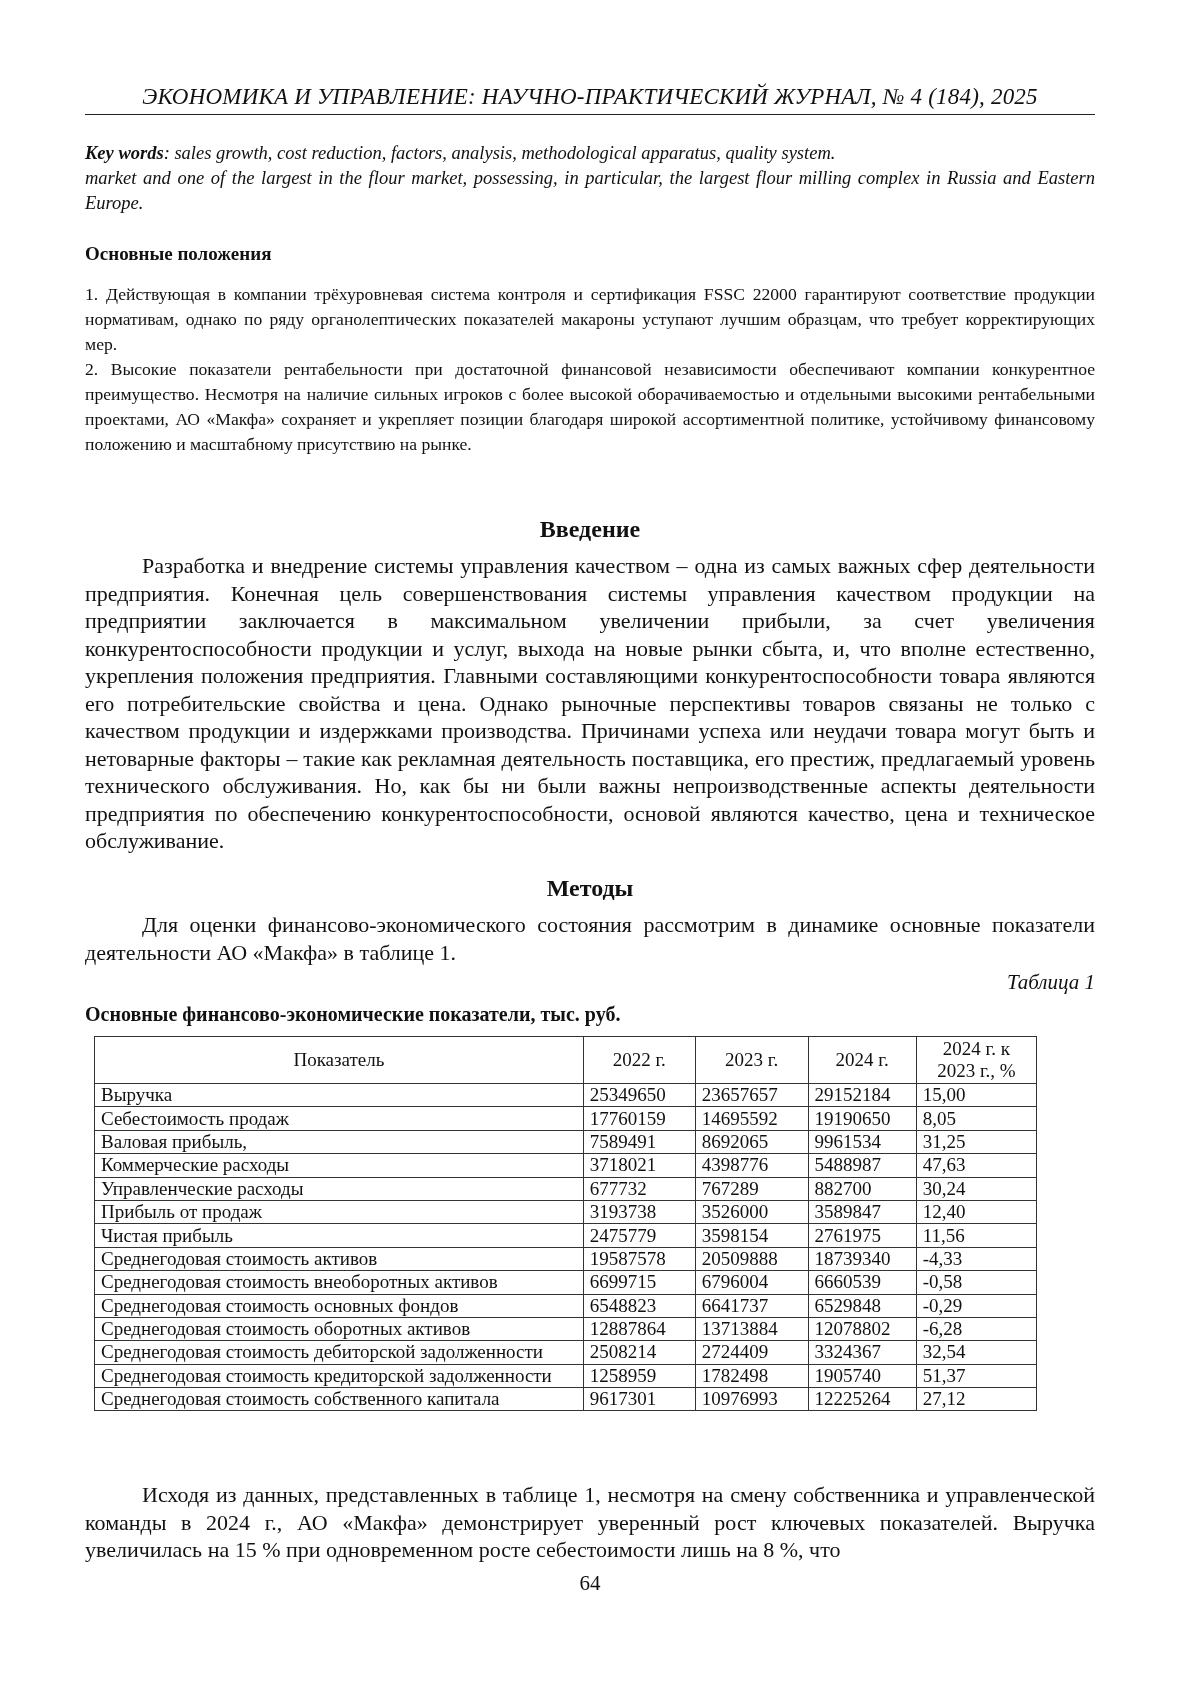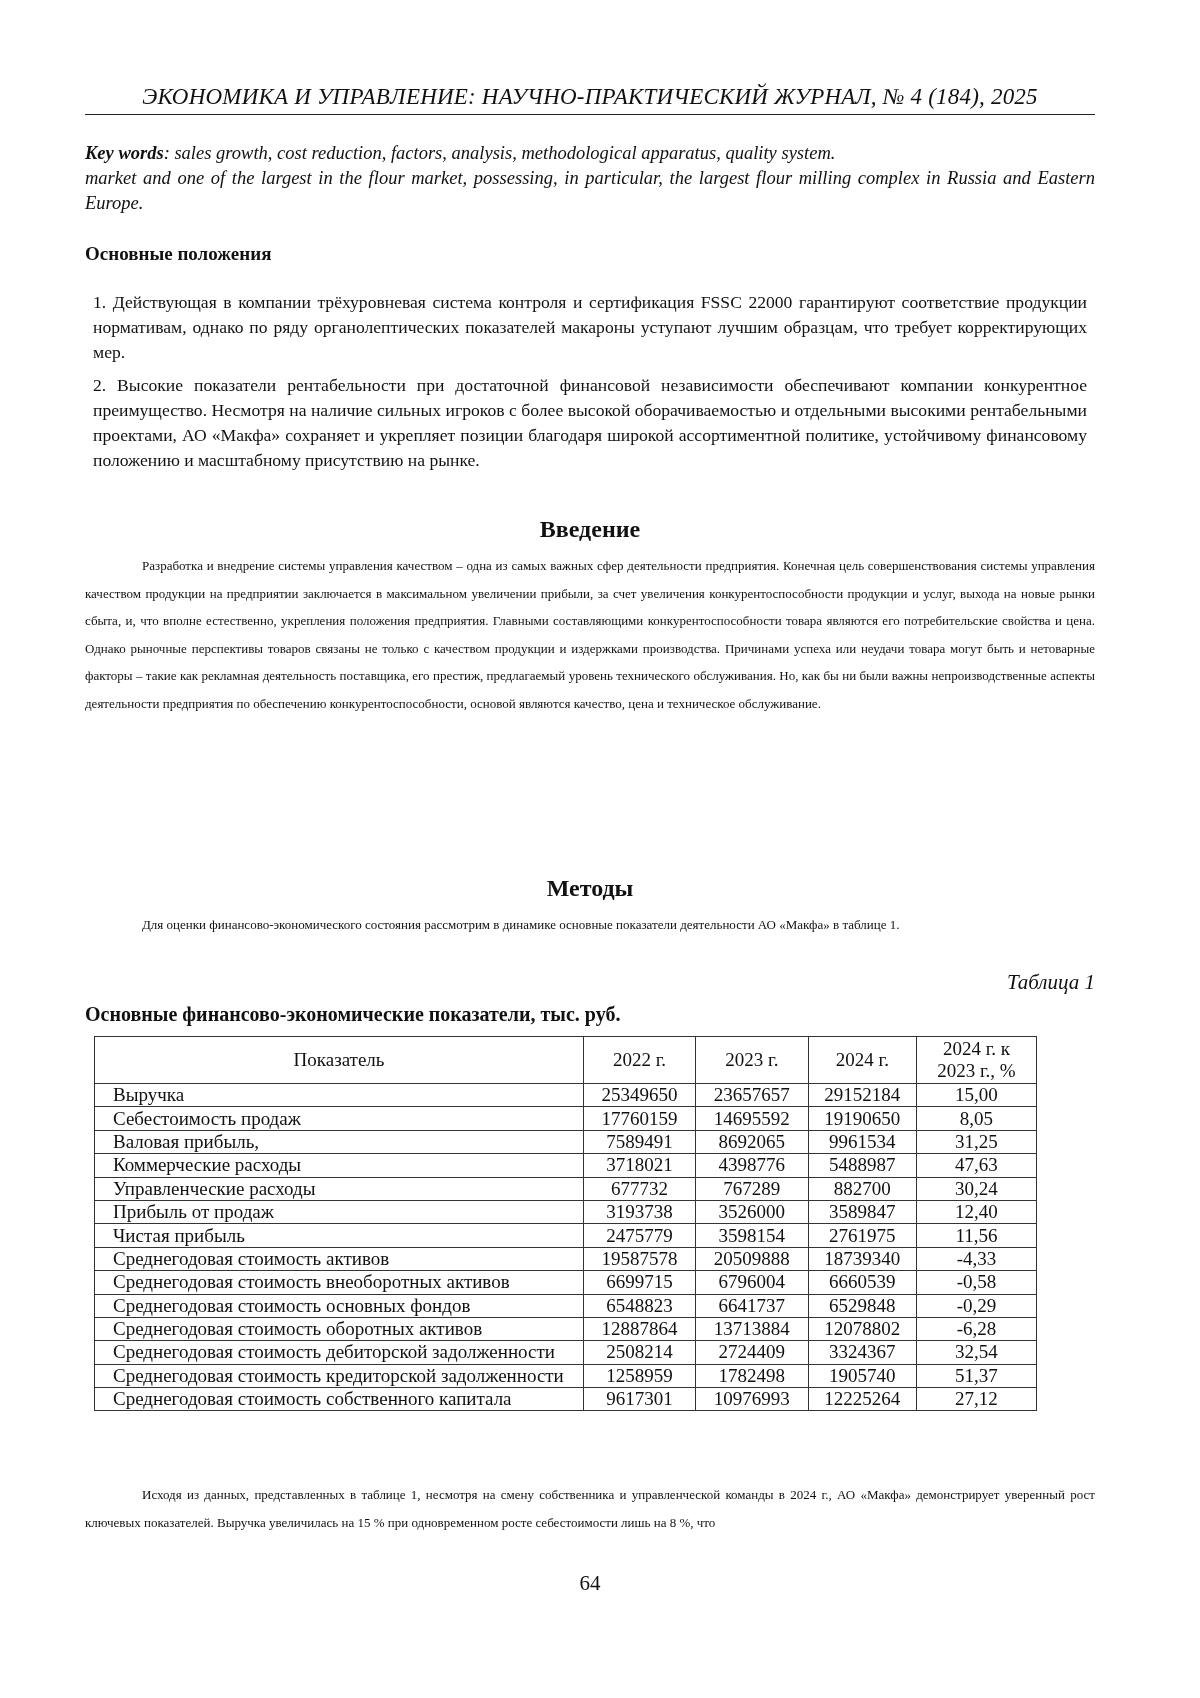--- a/index.html
+++ b/index.html
@@ -8,35 +8,35 @@
   .page { position: absolute; left: 85px; top: 0; width: 1010px; }
   .running-head { position: absolute; top: 84px; left: 0; width: 1010px; text-align: center;
                   font-style: italic; font-size: 23px; letter-spacing: 0.2px; }
   .head-rule { position: absolute; top: 114px; left: 0; width: 1010px; height: 0; border-top: 1.5px solid #222; }
   .abstract-tail { position: absolute; top: 141px; left: 0; width: 1010px; font-style: italic;
                    font-size: 18.5px; line-height: 25px; text-align: justify; }
   .kw-label { font-weight: bold; }
   .h-left { position: absolute; left: 0; font-weight: bold; font-size: 19px; }
   .theses { position: absolute; top: 282px; left: 0; width: 1010px; font-size: 17.6px; line-height: 25px;
             text-align: justify; }
-  .theses p { margin: 8px; }
+  .theses p { margin: 0; }
   .h-center { position: absolute; left: 0; width: 1010px; text-align: center; font-weight: bold; font-size: 24px; }
-  .body-text { position: absolute; left: 0; width: 1010px; font-size: 13px; line-height: 27.5px;
+  .body-text { position: absolute; left: 0; width: 1010px; font-size: 22px; line-height: 27.5px;
                text-align: justify; text-align-last: left; }
   .body-text p { margin: 0; text-indent: 57px; }
   .table-label { position: absolute; top: 970px; right: 0; font-style: italic; font-size: 21px; margin-left: 45px; }
   .table-title { position: absolute; top: 1003px; left: 0; width: 1010px; 
                  font-weight: bold; font-size: 20px; }
   table.data { position: absolute; top: 1036px; left: 9px; width: 943px; border-collapse: collapse;
                font-size: 19px; }
   table.data th, table.data td { border: 1.3px solid #333; padding: 0 6px; height: 22.4px; line-height: 20px;
                                  font-weight: normal; }
   table.data th { height: 46px; text-align: center; line-height: 22px; }
-  table.data td.num { text-align: center; }
-  table.data td.name { text-align: left; padding-left: 18px; font-family: Liberation Serif, serif; }
+  table.data td.num { }
+  table.data td.name { text-align: left; padding-left: 6px; font-family: Liberation Serif, serif; }
   .col-name { width: 520px; } .col-y { width: 114px; } .col-y2 { width: 115px; } .col-y3 { width: 110px; } .col-p { width: 126px; }
   .page-num { position: absolute; top: 1571px; left: 0; width: 1010px; text-align: center; font-size: 21px; }
 </style>
 </head>
 <body>
 
 <div class="page">
   <div class="running-head">ЭКОНОМИКА И УПРАВЛЕНИЕ: НАУЧНО-ПРАКТИЧЕСКИЙ ЖУРНАЛ, № 4 (184), 2025</div>
   <div class="head-rule"></div>
 

